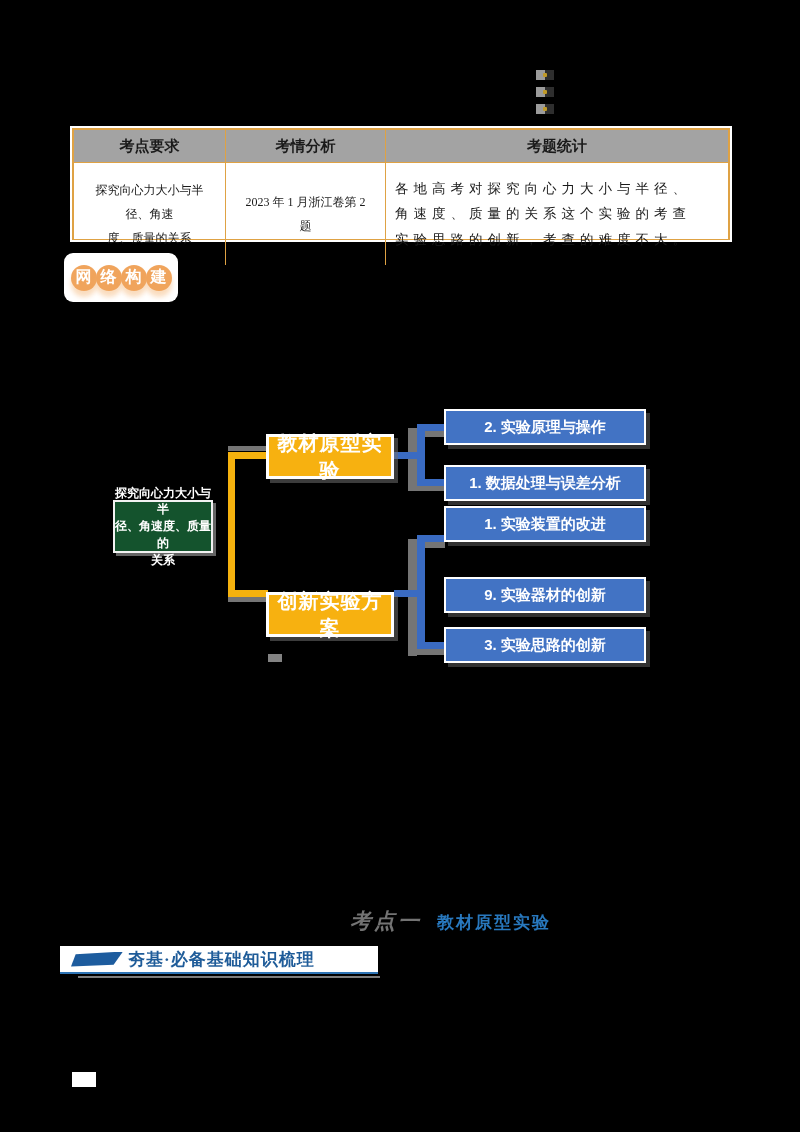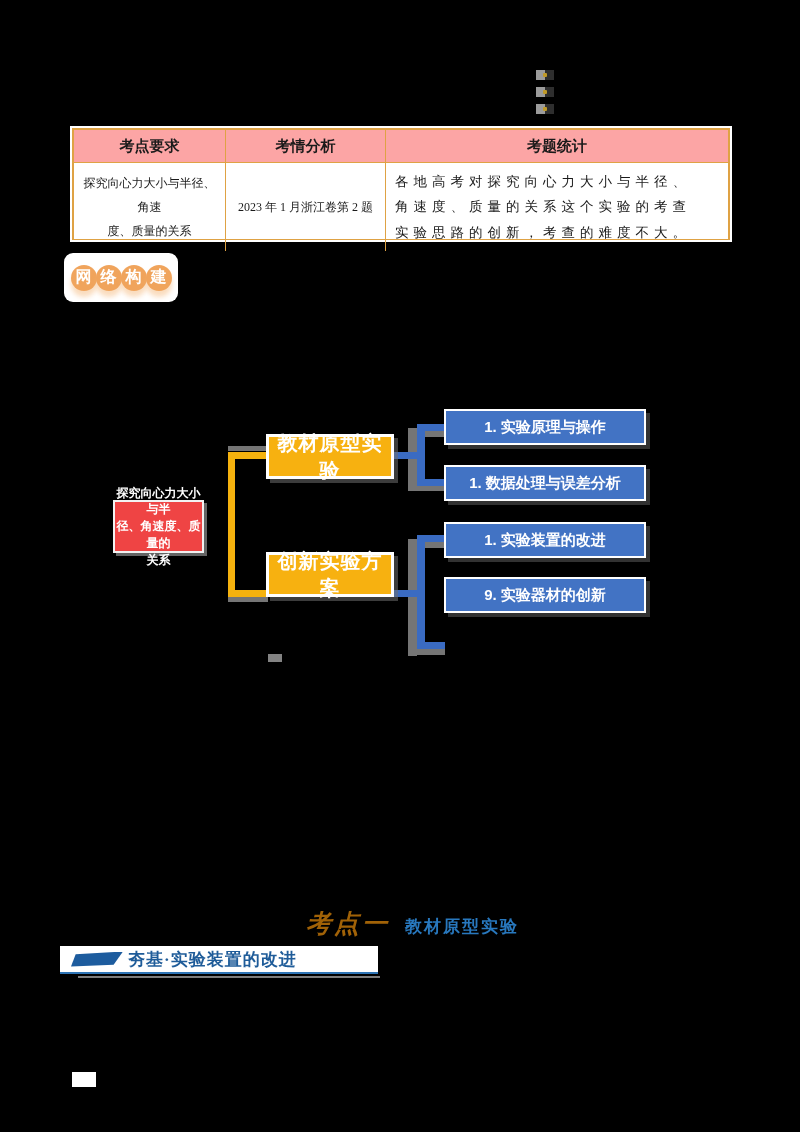--- a/index.html
+++ b/index.html
@@ -10,58 +10,58 @@
   .mark{position:absolute;left:536px;width:18px;height:10px;display:flex;}
   .mark .lt{width:9px;height:10px;background:#9b9b9b;}
   .mark .dk{width:9px;height:10px;background:#2e2e2e;position:relative;}
   .mark .dot{position:absolute;left:-2px;top:3px;width:4px;height:4px;background:#c09a28;border-radius:1px;}
 
   
   .tablewrap{position:absolute;left:70px;top:126px;width:662px;height:116px;background:#fff;padding:2px;box-sizing:border-box;}
   .etable{width:100%;height:100%;border:2px solid #dfa244;box-sizing:border-box;
           font-family:"Liberation Serif",serif;color:#1a1a1a;}
   .trow{display:grid;grid-template-columns:152px 160px 1fr;}
-  .thead-row{height:32px;background:#fca5a5;border-bottom:1.5px solid #dfa244;}
+  .thead-row{height:32px;background:#a3a3a3;border-bottom:1.5px solid #dfa244;}
   .th{display:flex;align-items:center;justify-content:center;font-weight:bold;font-size:15px;
       border-right:1.5px solid #dfa244;}
   .th:last-child,.td:last-child{border-right:none;}
   .tbody-row{height:76px;background:#fff;}
   .td{border-right:1.5px solid #dfa244;display:flex;align-items:center;justify-content:center;
-      font-size:12px;white-space:pre-line;text-align:center;line-height:2.0;padding:8px;}
+      font-size:12px;white-space:pre-line;text-align:center;line-height:2.0;padding:15px;}
   .td.analysis{justify-content:flex-start;text-align:left;font-size:13.5px;letter-spacing:5px;
       line-height:1.9;padding:0 4px 0 9px;}
 
   
   .badge{position:absolute;left:64px;top:253px;width:114px;height:49px;background:#fff;border-radius:9px;
          display:flex;align-items:center;justify-content:center;gap:1px;}
   .badge .c{width:26px;height:26px;border-radius:50%;background:#f0a45c;color:#fff;
             font-size:16px;font-weight:bold;display:flex;align-items:center;justify-content:center;
             box-shadow:0 6px 5px rgba(243,178,110,.45);margin:0 -1px;}
 
   
   .node{position:absolute;box-sizing:border-box;color:#fff;font-weight:bold;
         display:flex;align-items:center;justify-content:center;text-align:center;}
-  .root{left:113px;top:500px;width:91px;height:53px;background:#ef4444;border:2px solid #f2f2f2;
+  .root{left:113px;top:500px;width:100px;height:53px;background:#14532d;border:2px solid #f2f2f2;
         font-size:12px;line-height:1.4;white-space:pre-line;box-shadow:3px 3px 0 rgba(125,125,125,.8);}
   .branch{left:266px;width:128px;height:45px;background:#f7b110;border:3px solid #fff;
           font-size:20px;letter-spacing:1px;box-shadow:4px 4px 0 rgba(110,110,110,.55);}
   .leaf{left:444px;width:202px;height:36px;background:#4273c4;border:2.5px solid #fff;
         font-size:15px;box-shadow:4px 4px 0 rgba(110,110,110,.45);}
 
   .seg{position:absolute;}
   .yl{background:#f5b20e;}
   .bl{background:#3a6bc2;}
   .gy{background:#757575;}
 
   .artifact{position:absolute;background:#9a9a9a;opacity:.85;}
 
   
   .kaodian{position:absolute;left:306px;top:907px;display:flex;align-items:baseline;gap:15px;
            font-weight:bold;}
-  .kaodian .kicker{color:#a16207;font-size:25px;letter-spacing:3px;font-style:italic;}
+  .kaodian .kicker{color:#737373;font-size:21px;letter-spacing:3px;font-style:italic;margin-left:44px;}
   .kaodian .title{color:#2878be;font-size:17px;letter-spacing:2px;}
 
   
   .banner{position:absolute;left:60px;top:946px;width:318px;height:28px;background:#fff;
           border-bottom:2.5px solid #2e74b5;display:flex;align-items:center;box-sizing:border-box;}
   .banner .flag{width:52px;height:15px;margin-left:11px;background:#1d5c9e;
                 clip-path:polygon(0 100%,9% 18%,100% 0,82% 88%);}
   .banner .btxt{color:#1f5c99;font-size:17px;font-weight:bold;letter-spacing:1px;margin-left:5px;
                 font-family:"Liberation Serif",serif;}
   .banner-shadow{position:absolute;left:78px;top:976px;width:302px;height:2px;background:#7d7d7d;}
@@ -140,35 +140,36 @@
   <div class="seg bl" style="left:394px;top:590px;width:24px;height:7px"></div>
   <div class="seg bl" style="left:417px;top:535px;width:8px;height:114px"></div>
   <div class="seg bl" style="left:417px;top:535px;width:28px;height:7px"></div>
   <div class="seg bl" style="left:417px;top:642px;width:28px;height:7px"></div>
 
   <div class="node root">探究向心力大小与半
 径、角速度、质量的
 关系</div>
 
   <div class="node branch" style="top:434px">教材原型实验</div>
-  <div class="node branch" style="top:552px">创新实验方案</div>
+  <div class="node branch" style="top:592px">创新实验方案</div>
 
-  <div class="node leaf" style="top:409px">1. 实验原理与操作</div>
+  <div class="node leaf" style="top:409px">2. 实验原理与操作</div>
   <div class="node leaf" style="top:465px">1. 数据处理与误差分析</div>
-  <div class="node leaf" style="top:522px">1. 实验装置的改进</div>
+  <div class="node leaf" style="top:506px">1. 实验装置的改进</div>
   <div class="node leaf" style="top:577px">9. 实验器材的创新</div>
+  <div class="node leaf" style="top:627px">3. 实验思路的创新</div>
 
   <div class="artifact" style="left:268px;top:654px;width:14px;height:8px"></div>
 
   <div class="kaodian">
     <span class="kicker">考点一</span>
     <span class="title">教材原型实验</span>
   </div>
 
   <div class="banner">
     <span class="flag"></span>
-    <span class="btxt">夯基·实验装置的改进</span>
+    <span class="btxt">夯基·必备基础知识梳理</span>
   </div>
   <div class="banner-shadow"></div>
 
   <div class="white-patch"></div>
 
 </div>
 
 </body></html>

